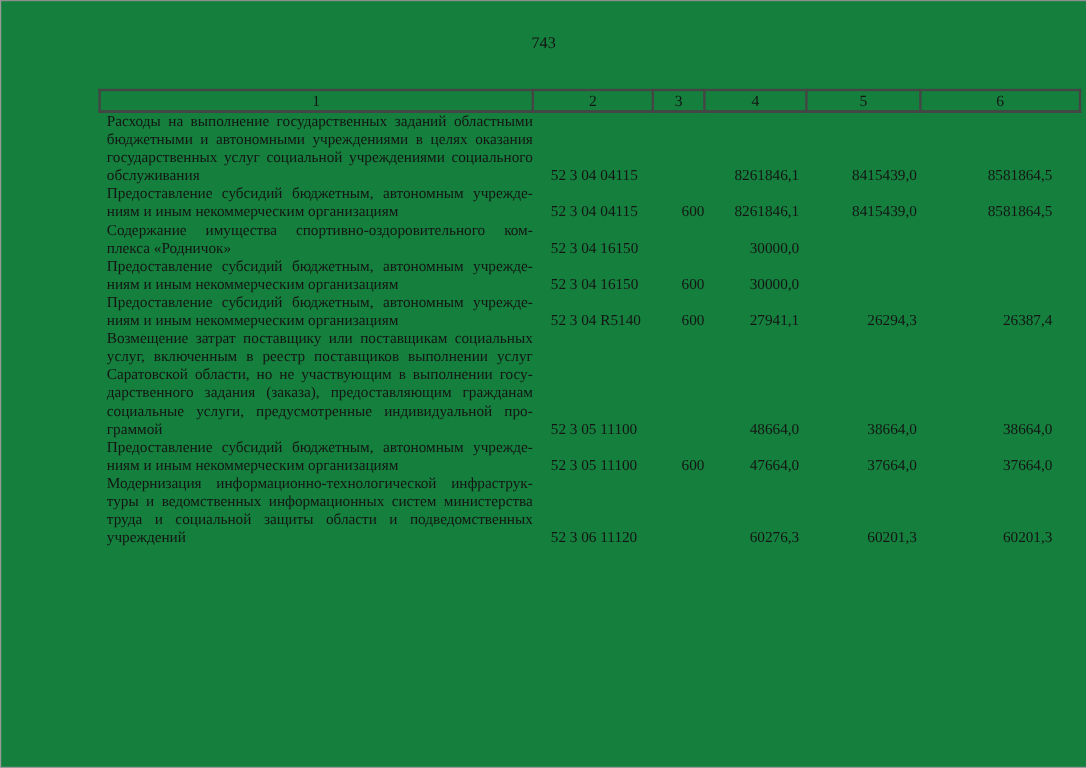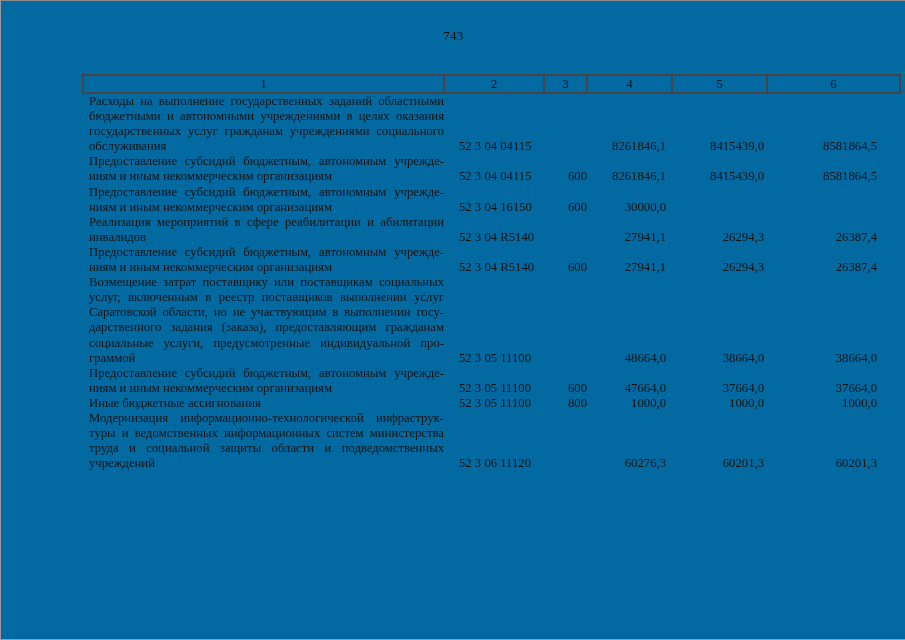--- a/index.html
+++ b/index.html
@@ -1,21 +1,21 @@
 <!DOCTYPE html>
 <html><head>
 <meta charset="utf-8">
 <style>
   html, body { margin: 0; padding: 0; background: #ffffff; }
   .page {
     position: relative;
     width: 905px;
     height: 640px;
     box-sizing: border-box;
-    background: #0369a1;
+    background: #15803d;
     color: #141414;
     font-family: "Liberation Serif", "DejaVu Serif", serif;
     border-top: 1px solid #8e8e8e;
     border-left: 1px solid #9a9a9a;
     border-bottom: 1px solid #9a9a9a;
     overflow: hidden;
   }
   .page-number {
     position: absolute;
     top: 27px;
@@ -89,21 +89,21 @@
         <th>4</th>
         <th>5</th>
         <th>6</th>
       </tr>
     </thead>
     <tbody>
   <tr>
     <td class="c1">
             <div class="jl">Расходы на выполнение государственных заданий областными</div>
             <div class="jl">бюджетными и автономными учреждениями в целях оказания</div>
-            <div class="jl">государственных услуг гражданам учреждениями социального</div>
+            <div class="jl">государственных услуг социальной учреждениями социального</div>
             <div class="ll">обслуживания</div>
           </td>
     <td class="c2">52 3 04 04115</td>
     <td class="c3"></td>
     <td class="c4">8261846,1</td>
     <td class="c5">8415439,0</td>
     <td class="c6">8581864,5</td>
   </tr>
 
   <tr>
@@ -111,44 +111,44 @@
             <div class="jl">Предоставление субсидий бюджетным, автономным учрежде-</div>
             <div class="ll">ниям и иным некоммерческим организациям</div>
           </td>
     <td class="c2">52 3 04 04115</td>
     <td class="c3">600</td>
     <td class="c4">8261846,1</td>
     <td class="c5">8415439,0</td>
     <td class="c6">8581864,5</td>
   </tr>
 
-
-  <tr>
-    <td class="c1">
-            <div class="jl">Предоставление субсидий бюджетным, автономным учрежде-</div>
-            <div class="ll">ниям и иным некоммерческим организациям</div>
+  <tr>
+    <td class="c1">
+            <div class="jl">Содержание имущества спортивно-оздоровительного ком-</div>
+            <div class="ll">плекса «Родничок»</div>
           </td>
     <td class="c2">52 3 04 16150</td>
-    <td class="c3">600</td>
+    <td class="c3"></td>
     <td class="c4">30000,0</td>
     <td class="c5"></td>
     <td class="c6"></td>
   </tr>
 
   <tr>
     <td class="c1">
-            <div class="jl">Реализация мероприятий в сфере реабилитации и абилитации</div>
-            <div class="ll">инвалидов</div>
-          </td>
-    <td class="c2">52 3 04 R5140</td>
-    <td class="c3"></td>
-    <td class="c4">27941,1</td>
-    <td class="c5">26294,3</td>
-    <td class="c6">26387,4</td>
-  </tr>
+            <div class="jl">Предоставление субсидий бюджетным, автономным учрежде-</div>
+            <div class="ll">ниям и иным некоммерческим организациям</div>
+          </td>
+    <td class="c2">52 3 04 16150</td>
+    <td class="c3">600</td>
+    <td class="c4">30000,0</td>
+    <td class="c5"></td>
+    <td class="c6"></td>
+  </tr>
+
 
   <tr>
     <td class="c1">
             <div class="jl">Предоставление субсидий бюджетным, автономным учрежде-</div>
             <div class="ll">ниям и иным некоммерческим организациям</div>
           </td>
     <td class="c2">52 3 04 R5140</td>
     <td class="c3">600</td>
     <td class="c4">27941,1</td>
     <td class="c5">26294,3</td>
@@ -177,30 +177,20 @@
             <div class="jl">Предоставление субсидий бюджетным, автономным учрежде-</div>
             <div class="ll">ниям и иным некоммерческим организациям</div>
           </td>
     <td class="c2">52 3 05 11100</td>
     <td class="c3">600</td>
     <td class="c4">47664,0</td>
     <td class="c5">37664,0</td>
     <td class="c6">37664,0</td>
   </tr>
 
-  <tr>
-    <td class="c1">
-            <div class="ll">Иные бюджетные ассигнования</div>
-          </td>
-    <td class="c2">52 3 05 11100</td>
-    <td class="c3">800</td>
-    <td class="c4">1000,0</td>
-    <td class="c5">1000,0</td>
-    <td class="c6">1000,0</td>
-  </tr>
 
 
   <tr>
     <td class="c1">
             <div class="jl">Модернизация информационно-технологической инфраструк-</div>
             <div class="jl">туры и ведомственных информационных систем министерства</div>
             <div class="jl">труда и социальной защиты области и подведомственных</div>
             <div class="ll">учреждений</div>
           </td>
     <td class="c2">52 3 06 11120</td>

